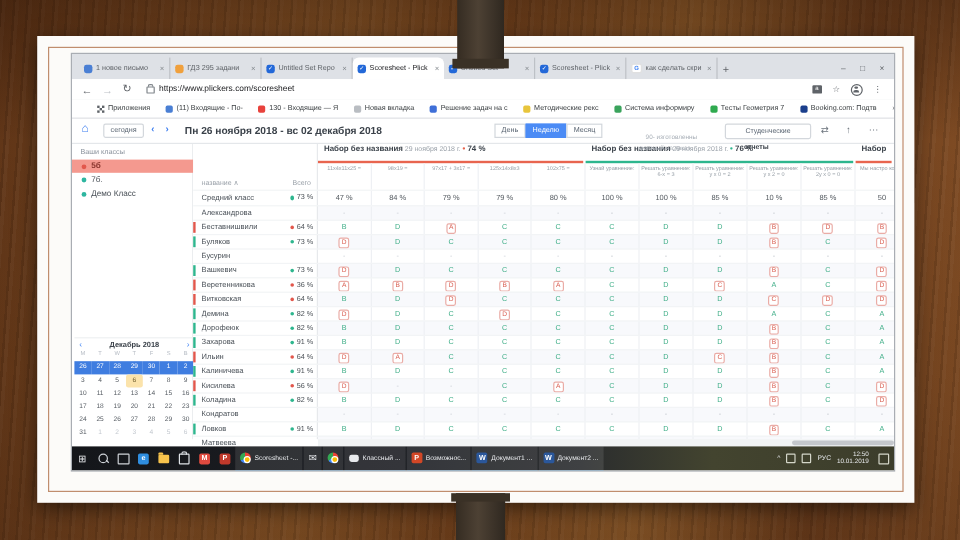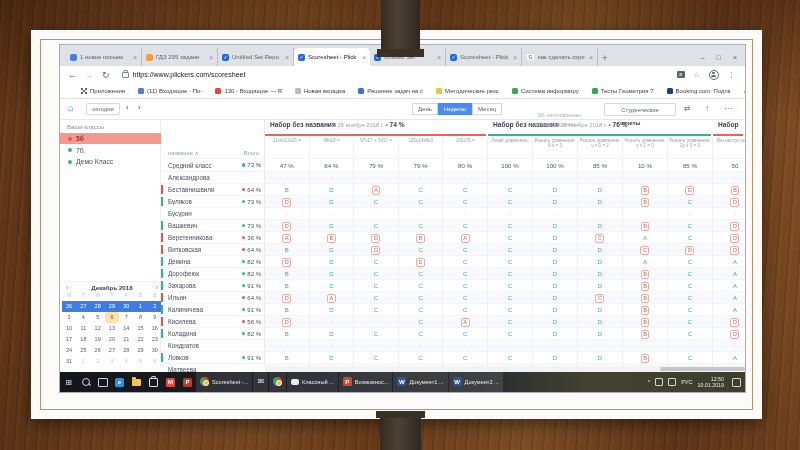--- a/index.html
+++ b/index.html
@@ -254,20 +254,21 @@
           <span class="bm-label">Booking.com: Подтв</span>
         </span>
       <span class="bmmore">»</span>
     </div>
 
     <div class="appheader">
       <span class="home">⌂</span>
       <span class="btn todaybtn">сегодня</span>
       <span class="chev" style="left:66px">‹</span>
       <span class="chev" style="left:78px">›</span>
+      <span class="ptitle">Пн 26 ноября 2018 - вс 02 декабря 2018</span>
       <span class="seg" id="seg-views">
           <span>День</span>
           <span class="on">Неделю</span>
           <span>Месяц</span>
         </span>
       <span class="btn repbtn">Студенческие</span>
       <span class="hdric" style="left:624px">⇄</span>
       <span class="hdric" style="left:645px">↑</span>
       <span class="hdric" style="left:664px">⋯</span>
     </div>

